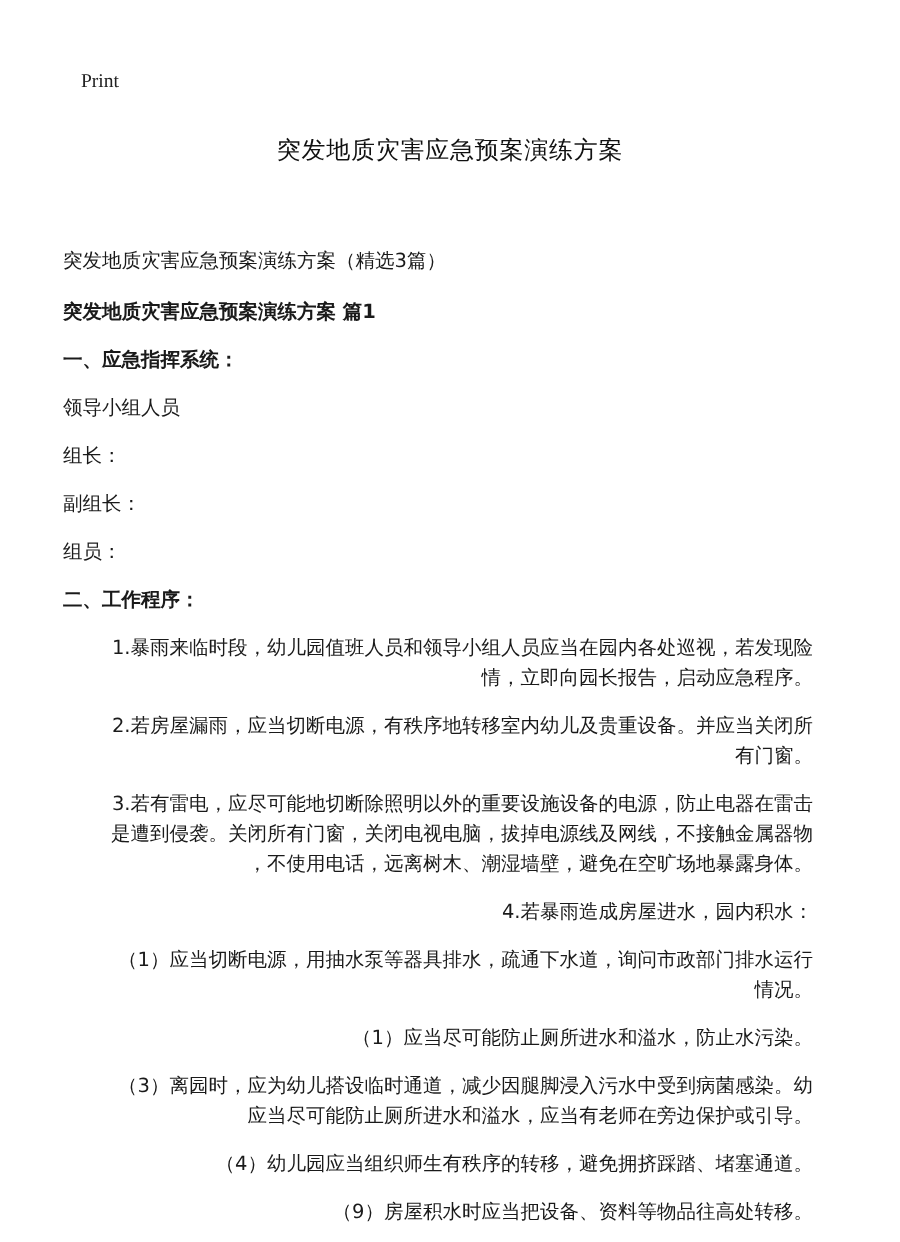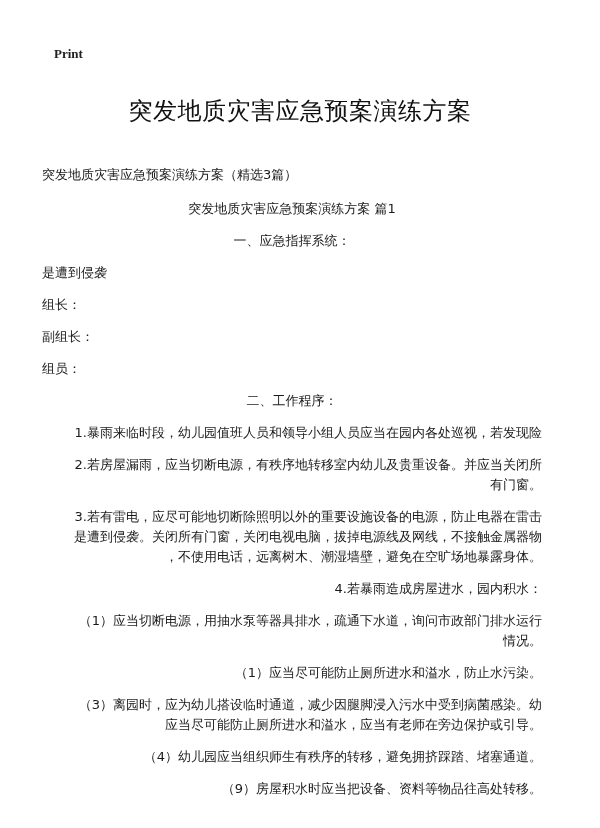--- a/index.html
+++ b/index.html
@@ -1,42 +1,43 @@
 <!DOCTYPE html>
 <html><head>
 <meta charset="utf-8">
 <style>
   html, body { margin: 0; padding: 0; background: #ffffff; }
   body { width: 600px; height: 828px; position: relative; overflow: hidden; font-family: "DejaVu Sans", sans-serif; color: #1a1a1a; }
-  .print-label { position: absolute; left: 54px; top: 46px; font-family: "Liberation Serif", serif; font-size: 13px; color: #222; font-weight: bold; }
-  .doc-title { position: absolute; left: 0; width: 600px; top: 79px; text-align: center; font-size: 24px; font-weight: normal; color: #111; letter-spacing: 0.5px; }
+  .print-label { position: absolute; left: 54px; top: 46px; font-family: "Liberation Serif", serif; font-size: 13px; color: #222; }
+  .doc-title { position: absolute; left: 0; width: 600px; top: 79px; text-align: center; font-size: 16px; font-weight: normal; color: #111; letter-spacing: 0.5px; }
   .content { position: absolute; left: 42px; top: 117px; width: 500px; font-size: 13px; line-height: 20px; margin-top: 48px; }
   .p { margin: 0 0 12px 0; }
   .subtitle { margin-bottom: 14px; }
-  .bold { font-weight: normal; text-align: center; }
+  .bold { font-weight: bold; }
   .line { display: block; text-align: right; }
 </style>
 </head>
 <body>
 
 <div class="print-label">Print</div>
 <h1 class="doc-title">突发地质灾害应急预案演练方案</h1>
 
 <div class="content">
   <p class="p subtitle">突发地质灾害应急预案演练方案（精选3篇）</p>
   <p class="p bold">突发地质灾害应急预案演练方案 篇1</p>
   <p class="p bold">一、应急指挥系统：</p>
-  <p class="p">是遭到侵袭</p>
+  <p class="p">领导小组人员</p>
   <p class="p">组长：</p>
   <p class="p">副组长：</p>
   <p class="p">组员：</p>
   <p class="p bold">二、工作程序：</p>
 
   <p class="p">
     <span class="line">1.暴雨来临时段，幼儿园值班人员和领导小组人员应当在园内各处巡视，若发现险</span>
+    <span class="line">情，立即向园长报告，启动应急程序。</span>
   </p>
   <p class="p">
     <span class="line">2.若房屋漏雨，应当切断电源，有秩序地转移室内幼儿及贵重设备。并应当关闭所</span>
     <span class="line">有门窗。</span>
   </p>
   <p class="p">
     <span class="line">3.若有雷电，应尽可能地切断除照明以外的重要设施设备的电源，防止电器在雷击</span>
     <span class="line">是遭到侵袭。关闭所有门窗，关闭电视电脑，拔掉电源线及网线，不接触金属器物</span>
     <span class="line">，不使用电话，远离树木、潮湿墙壁，避免在空旷场地暴露身体。</span>
   </p>

